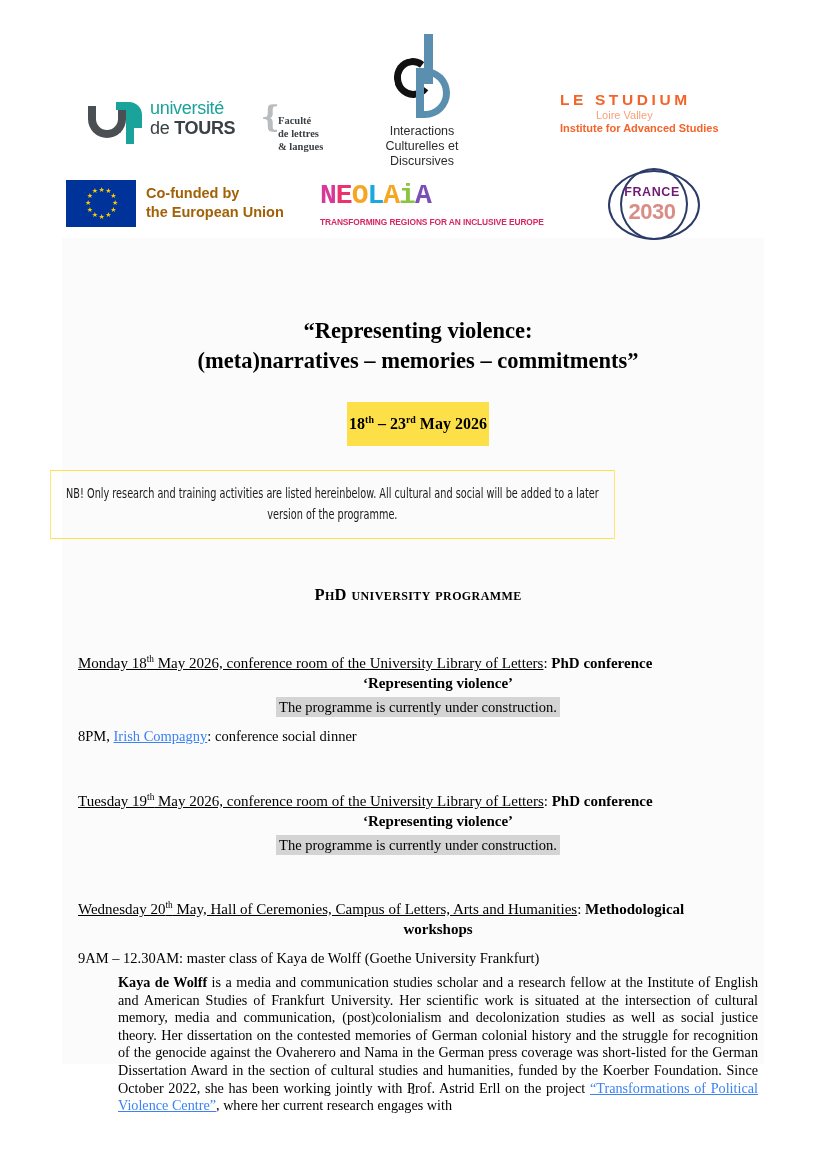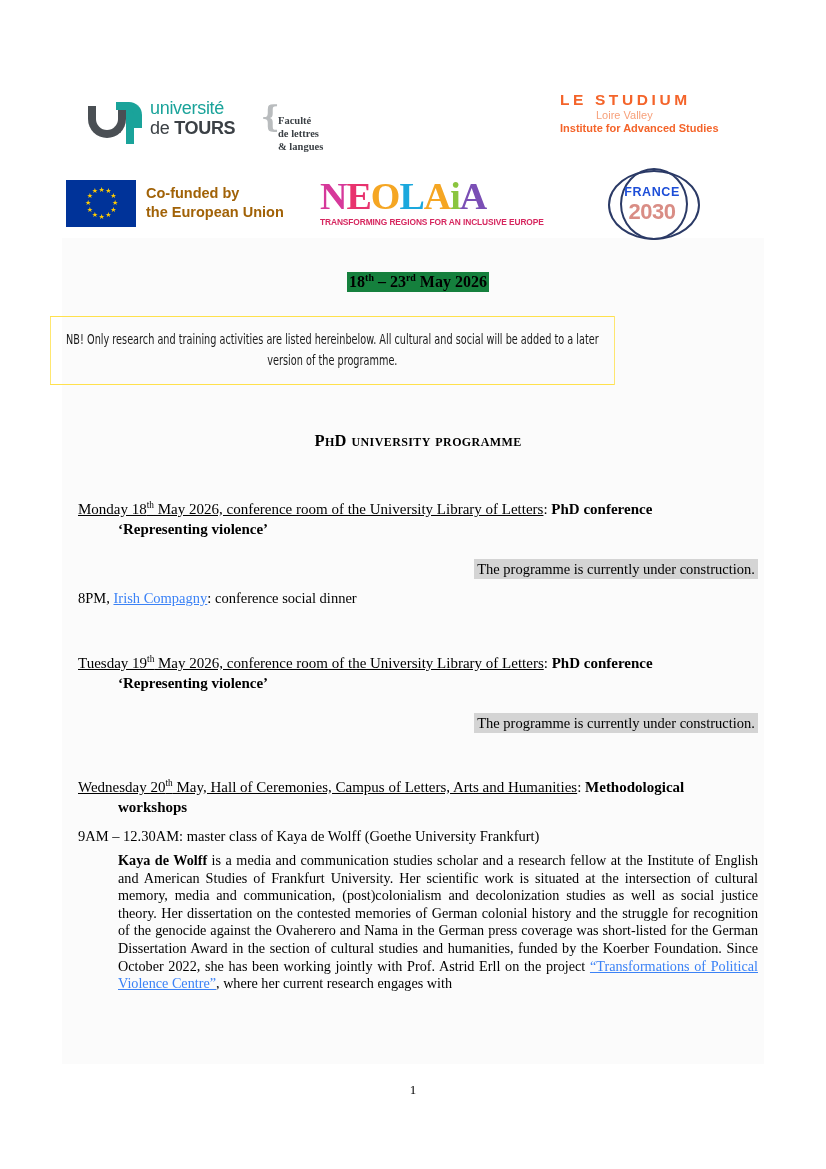--- a/index.html
+++ b/index.html
@@ -147,22 +147,22 @@
   }
   .eu-txt {
     position: absolute; left: 80px; top: 4px;
     font-family: "Liberation Sans", sans-serif;
     font-size: 14.5px; font-weight: 700; color: #a16207; line-height: 19px;
   }
 
   
   #logo-neolaia { left: 320px; top: 176px; width: 214px; height: 56px; }
   .nl-word {
-    font-family: Liberation Serif, serif;
-    font-size: 38px; font-weight: 700; letter-spacing: -1px;
+    font-family: Liberation Mono, monospace;
+    font-size: 28px; font-weight: 700; letter-spacing: -1px;
     line-height: 40px; white-space: nowrap;
   }
   .nl-word span { display: inline-block; }
   .nl-tag {
     font-family: "Liberation Sans", sans-serif;
     font-size: 8.4px; font-weight: 700; color: #d6275f;
     letter-spacing: -0.1px; line-height: 12px; white-space: nowrap;
   }
 
   
@@ -171,21 +171,21 @@
     position: absolute; left: 2px; top: 0; width: 88px; height: 66px;
     border: 2.2px solid #2b3a66; border-radius: 50%;
   }
   .fr-ring2 {
     position: absolute; left: 14px; top: -2px; width: 64px; height: 68px;
     border: 2.2px solid #2b3a66; border-radius: 50%;
   }
   .fr-france {
     position: absolute; left: 0; top: 15px; width: 92px; text-align: center;
     font-family: "Liberation Sans", sans-serif;
-    font-size: 12.5px; font-weight: 700; color: #1d4ed8; letter-spacing: 0.6px;
+    font-size: 12.5px; font-weight: 700; color: #701a75; letter-spacing: 0.6px;
   }
   .fr-2030 {
     position: absolute; left: 0; top: 29px; width: 92px; text-align: center;
     font-family: "Liberation Sans", sans-serif;
     font-size: 22px; font-weight: 700; color: #d98d85; letter-spacing: -0.5px;
   }
 
   
   .doc {
     position: absolute;
@@ -202,24 +202,24 @@
     margin-top: 70px;
   }
 
   .dates {
     text-align: center;
     margin-top: 26px;
     font-size: 0;
   }
   .dates-hl {
     display: inline-block;
-    background: #15803d;
+    background: #fde047;
     font-size: 16px;
     font-weight: 700;
-    padding: 0 2px;
+    padding: 12px 2px;
     line-height: 20px;
   }
   sup { font-size: 0.62em; vertical-align: super; line-height: 0; }
 
   .nb-box {
     margin-top: 24px;
     margin-left: -14px;
     width: 706px;
     border: 1.2px solid #FFE14D;
     box-sizing: border-box;
@@ -253,25 +253,26 @@
     text-align: justify;
     margin-top: 44px;
   }
   .entry-head .u { text-decoration: underline; }
   .entry-head b { font-weight: 700; }
   .entry-head-2 {
     font-size: 15px;
     line-height: 20px;
     font-weight: 700;
     margin-left: 40px;
+    text-align: center;
   }
 
   .construction {
-    margin-top: 20px;
-    text-align: right;
+    margin-top: 4px;
+    text-align: center;
     font-size: 0;
   }
   .construction span {
     display: inline-block;
     background: #d4d4d4;
     font-size: 14.5px;
     line-height: 20px;
     padding: 0 3px;
   }
 
@@ -322,20 +323,32 @@
         <div class="ut-line1">université</div>
         <div class="ut-line2"><span>de </span><b>TOURS</b></div>
       </div>
       <div class="ut-div">❴</div>
       <div class="ut-fac">
         <div>Faculté de lettres</div>
         <div>&amp; langues</div>
       </div>
     </div>
 
+    <div class="logo" id="logo-icd">
+      <div class="icd-mark">
+        <div class="icd-i"></div>
+        <div class="icd-c"></div>
+        <div class="icd-d-bowl"></div>
+        <div class="icd-d-stem"></div>
+      </div>
+      <div class="icd-txt">
+        <div>Interactions</div>
+        <div>Culturelles et Discursives</div>
+      </div>
+    </div>
 
     <div class="logo" id="logo-studium">
       <div class="ls-title">LE STUDIUM</div>
       <div class="ls-sub1">Loire Valley</div>
       <div class="ls-sub2">Institute for Advanced Studies</div>
     </div>
 
     <div class="logo" id="logo-eu">
       <div class="eu-flag" id="eu-flag">
           <div class="eu-star" style="left: 32.5px; top: 7.5px; color: rgb(255, 204, 0);">★</div>
@@ -366,20 +379,24 @@
       <div class="fr-ring"></div>
       <div class="fr-ring2"></div>
       <div class="fr-france">FRANCE</div>
       <div class="fr-2030">2030</div>
     </div>
 
   </div>
 
   <div class="doc">
 
+    <div class="title">
+      <div>“Representing violence:</div>
+      <div>(meta)narratives – memories – commitments”</div>
+    </div>
 
     <div class="dates">
       <span class="dates-hl"><span>18</span><sup>th</sup><span> – </span><span>23</span><sup>rd</sup><span> May 2026</span></span>
     </div>
 
     <div class="nb-wrap">
       <div class="nb-box" id="nb-box">NB! Only research and training activities are listed hereinbelow. All cultural and social will be added to a later version of the programme.</div>
     </div>
 
     <div class="section-head">PhD university programme</div>

